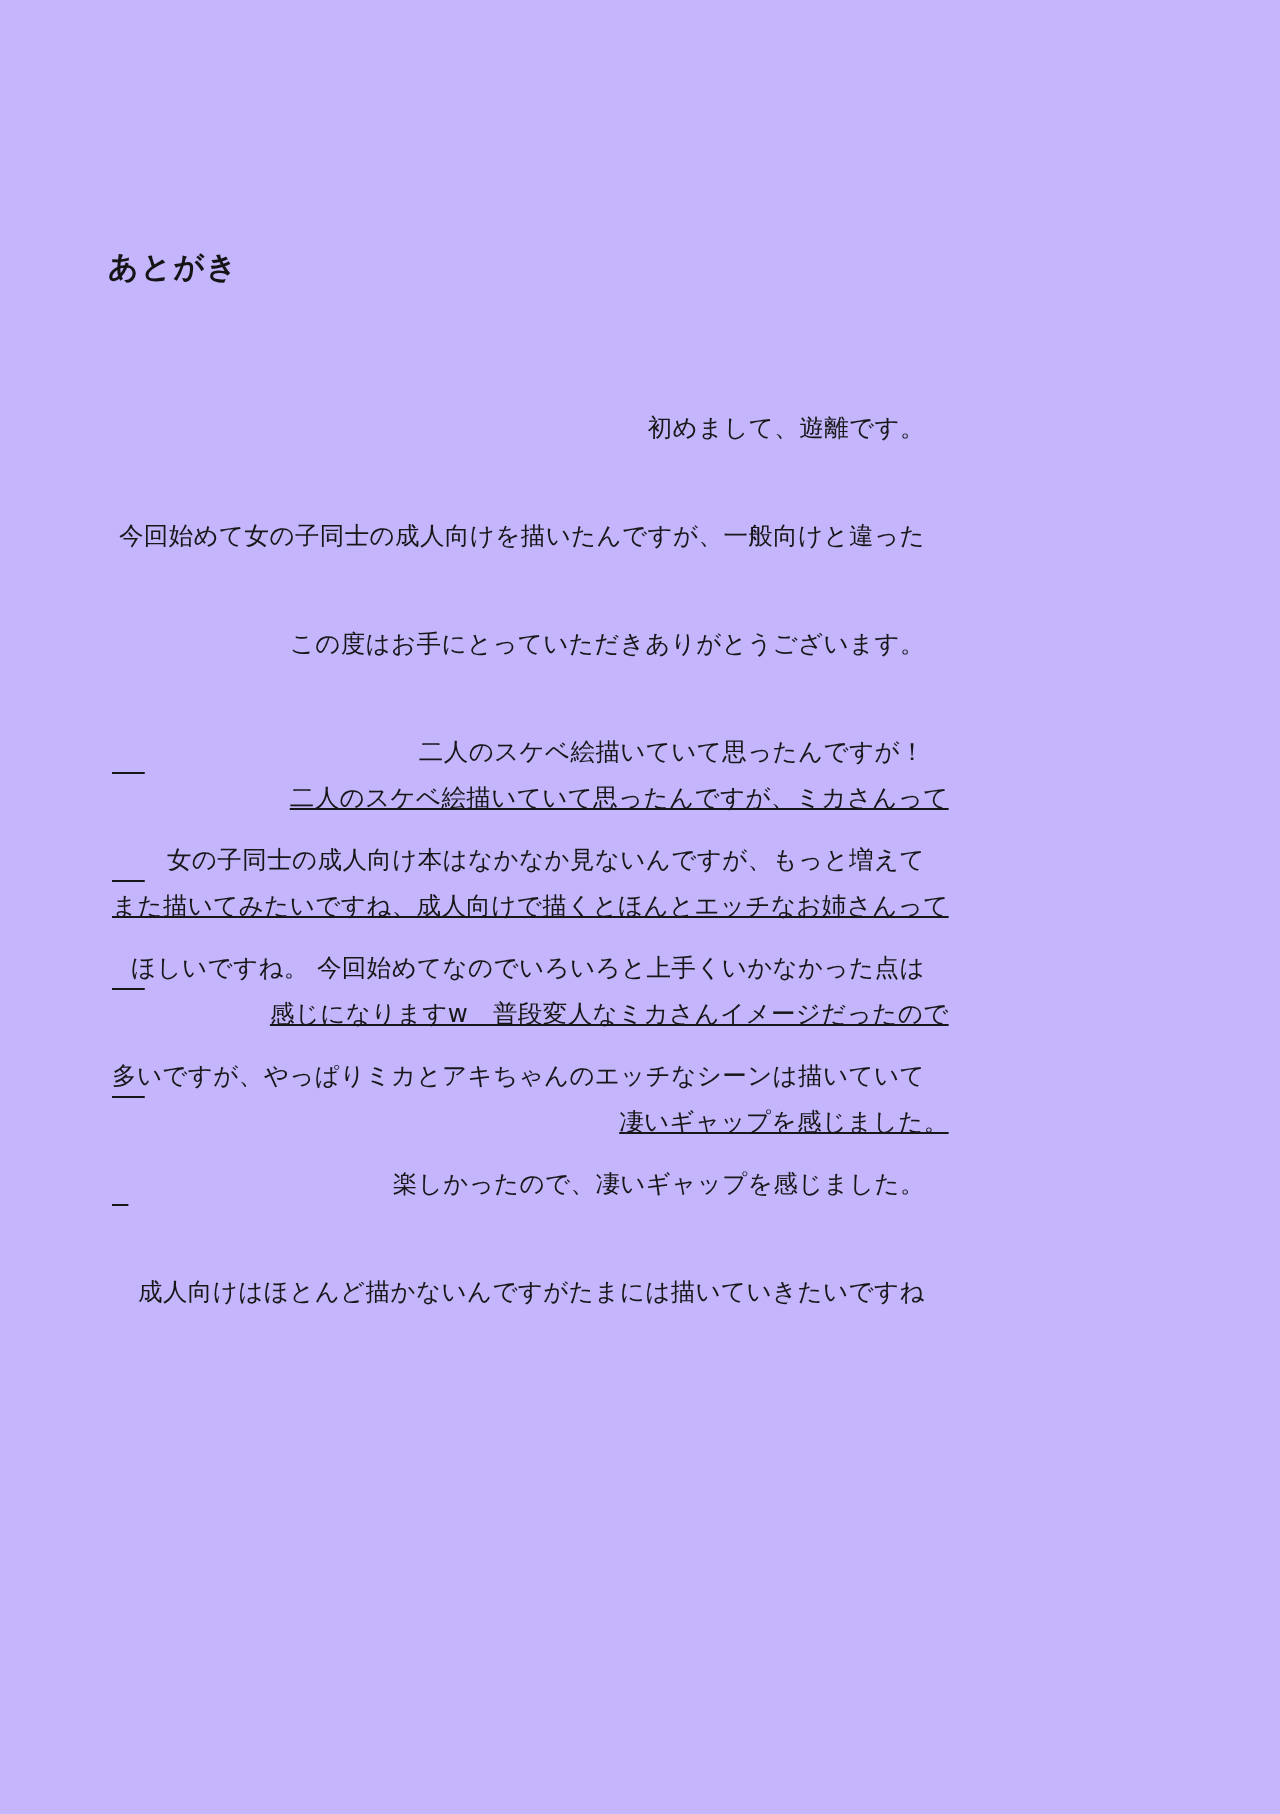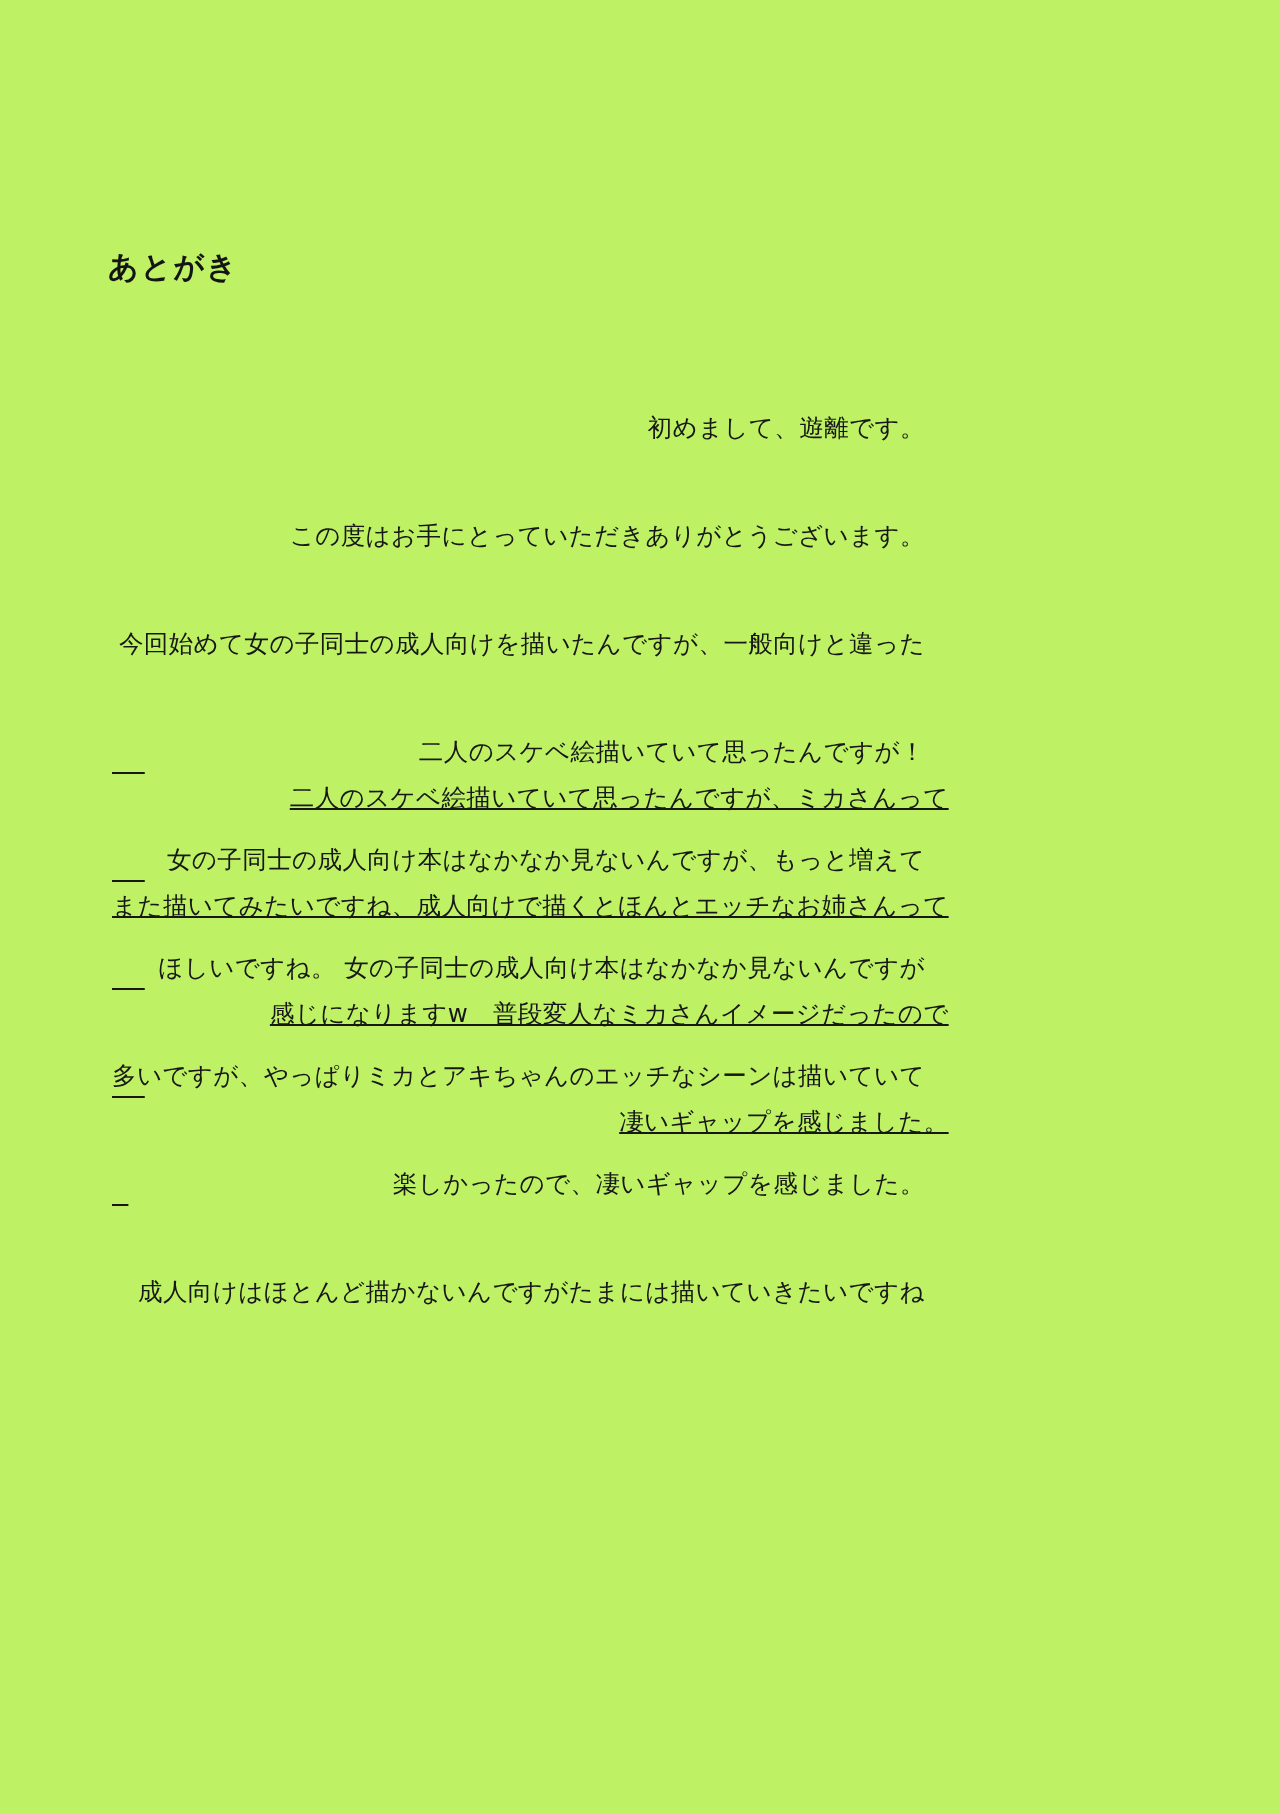--- a/index.html
+++ b/index.html
@@ -11,21 +11,21 @@
     width: 1280px;
     height: 1814px;
     position: relative;
     font-family: "DejaVu Sans", sans-serif;
     color: #1a1a1a;
     overflow: hidden;
   }
   .page {
     position: absolute;
     inset: 0;
-    background: #bef264;
+    background: #c4b5fd;
   }
   .afterword-title {
     position: absolute;
     left: 108px;
     top: 232px;
     font-size: 30px;
     font-weight: 700;
     letter-spacing: 2px;
     color: #141414;
     line-height: 1;
@@ -50,25 +50,25 @@
 </style>
 </head>
 <body>
 
 <div class="page">
 
   <h1 class="afterword-title">あとがき</h1>
 
   <div class="body-block" id="block-1">
     <span class="body-line">初めまして、遊離です。</span>
+    <span class="body-line">今回始めて女の子同士の成人向けを描いたんですが、一般向けと違った</span>
     <span class="body-line">この度はお手にとっていただきありがとうございます。</span>
-    <span class="body-line">今回始めて女の子同士の成人向けを描いたんですが、一般向けと違った</span>
     <span class="body-line">二人のスケベ絵描いていて思ったんですが！</span>
     <span class="body-line">女の子同士の成人向け本はなかなか見ないんですが、もっと増えて</span>
-    <span class="body-line">ほしいですね。 女の子同士の成人向け本はなかなか見ないんですが</span>
+    <span class="body-line">ほしいですね。 今回始めてなのでいろいろと上手くいかなかった点は</span>
     <span class="body-line">多いですが、やっぱりミカとアキちゃんのエッチなシーンは描いていて</span>
     <span class="body-line">楽しかったので、凄いギャップを感じました。</span>
     <span class="body-line">成人向けはほとんど描かないんですがたまには描いていきたいですね</span>
   </div>
 
   <div class="body-block" id="block-2">
     <span class="body-line">二人のスケベ絵描いていて思ったんですが、ミカさんって</span>
     <span class="body-line">また描いてみたいですね、成人向けで描くとほんとエッチなお姉さんって</span>
     <span class="body-line">感じになりますw　普段変人なミカさんイメージだったので</span>
     <span class="body-line">凄いギャップを感じました。</span>

